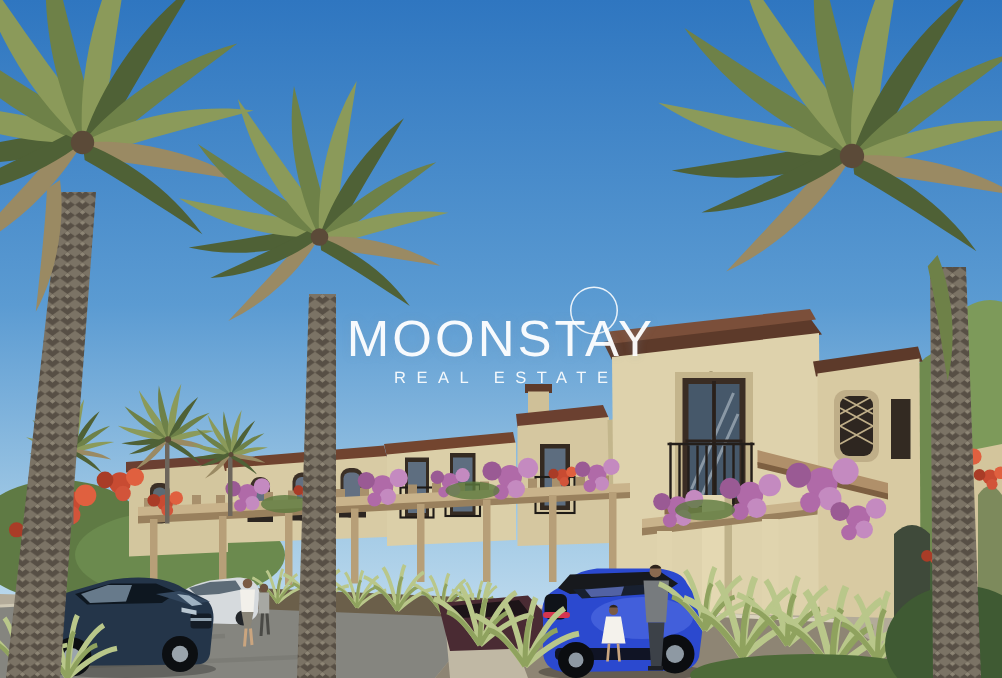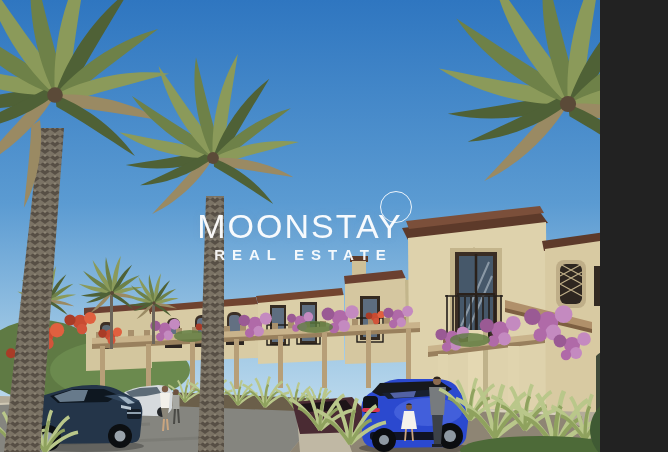--- a/index.html
+++ b/index.html
@@ -1,34 +1,34 @@
 <!DOCTYPE html>
 <html><head>
 <meta charset="utf-8">
 <style>
   html,body{margin:0;padding:0;background:#222;}
   .photo{
-    position:relative;width:600px;height:452px;overflow:hidden;
+    position:relative;width:668px;height:452px;overflow:hidden;
     font-family:"Liberation Sans",sans-serif;
   }
   .photo svg{position:absolute;inset:0;display:block;}
   .watermark{position:absolute;left:0;top:0;width:100%;height:100%;pointer-events:none;}
   .wm-circle{
     position:absolute;left:380px;top:191px;width:30px;height:30px;
     border:1.5px solid rgba(255,255,255,.88);border-radius:50%;
   }
   .wm-brand{
     position:absolute;top:209px;left:50%;transform:translateX(-50%);
     color:rgba(255,255,255,.95);font-size:34px;font-weight:300;
     letter-spacing:2px;line-height:1;white-space:nowrap;
     text-shadow:0 0 6px rgba(120,150,180,.25);
   }
   .wm-tagline{
     position:absolute;top:247px;left:50%;transform:translateX(-50%);
-    color:rgba(255,255,255,.92);font-size:15px;font-weight:700;
+    color:rgba(255,255,255,.92);font-size:11px;font-weight:400;
     letter-spacing:7px;line-height:1;white-space:nowrap;padding-left:7px;
   }
 </style>
 </head>
 <body>
 
 <div class="photo">
 
 <svg width="668" height="452" viewBox="0 0 668 452" xmlns="http://www.w3.org/2000/svg">
   <defs>

